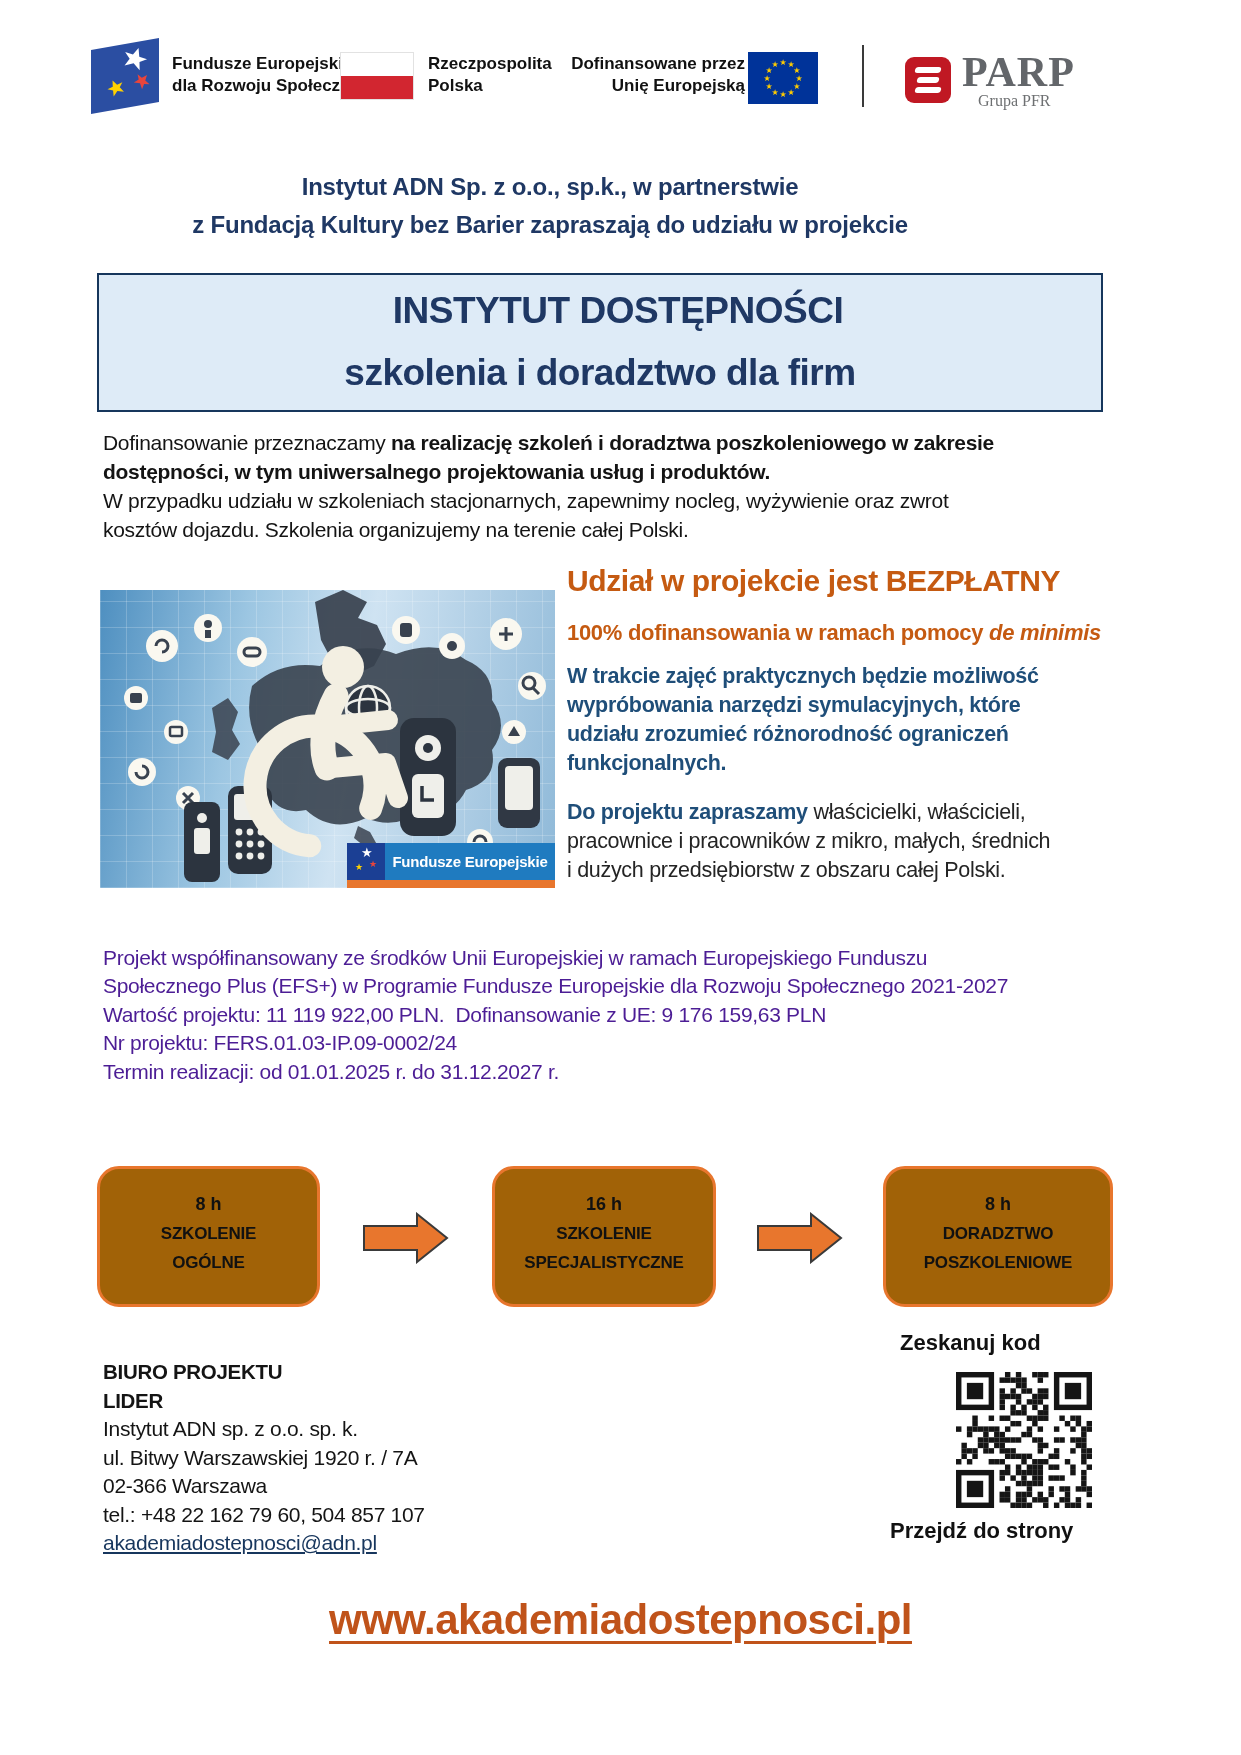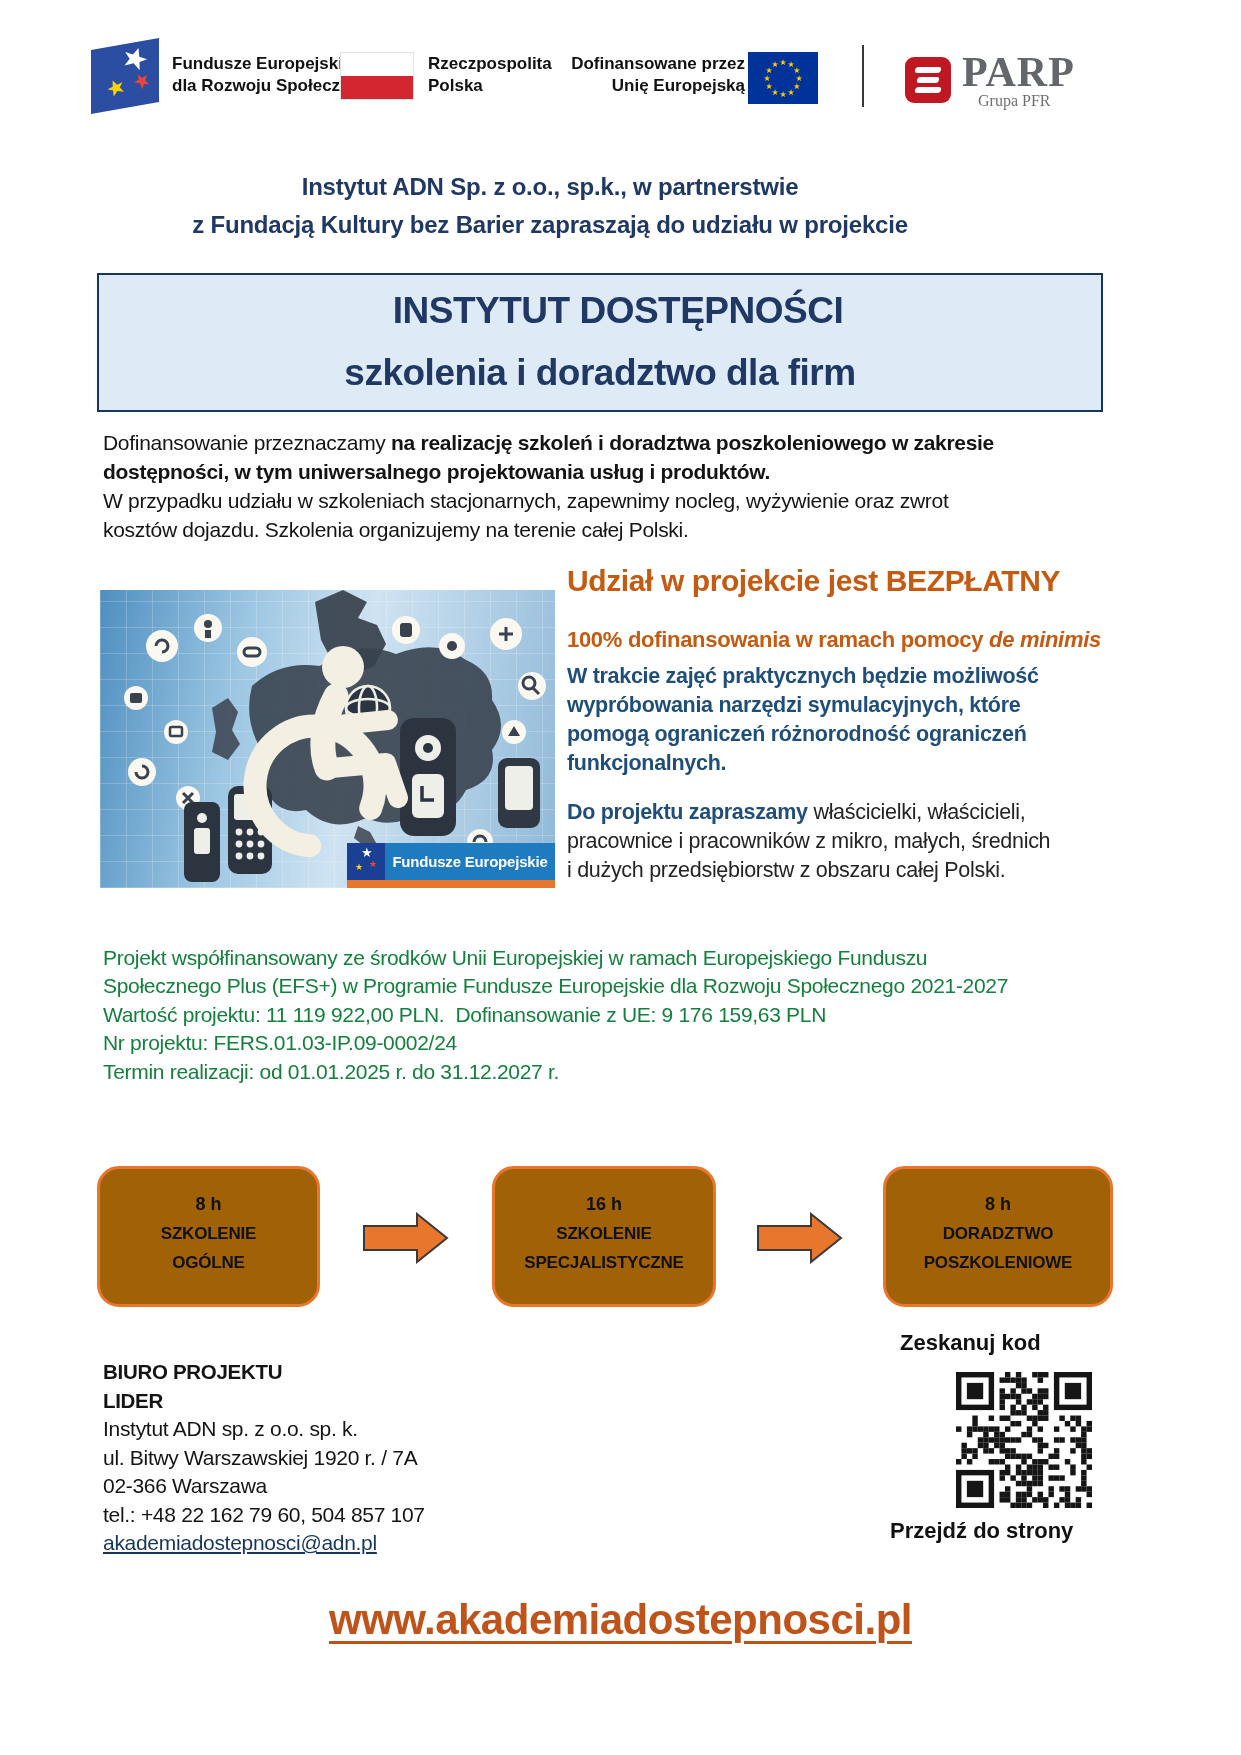--- a/index.html
+++ b/index.html
@@ -41,28 +41,28 @@
   .badge .stars{width:38px;height:37px;background:#1B3F94;display:flex;align-items:center;justify-content:center;position:relative;}
   .badge .stars .s1{color:#fff;font-size:13px;position:absolute;left:14px;top:2px;}
   .badge .stars .s2{color:#E8453C;font-size:9px;position:absolute;left:22px;top:16px;}
   .badge .stars .s3{color:#FFD100;font-size:9px;position:absolute;left:8px;top:19px;}
   .badge .lbl{flex:1;background:#1F7BC0;color:#fff;font-size:15px;font-weight:bold;
               display:flex;align-items:center;justify-content:center;letter-spacing:-0.2px;}
   .badge-strip{position:absolute;right:0;bottom:0;width:208px;height:8px;background:#E8762D;}
 
   
   .hl-heading{left:567px;top:564px;font-size:30px;font-weight:bold;color:#C55A11;letter-spacing:-0.4px;}
-  .hl-sub{left:567px;top:620px;font-size:22px;font-weight:bold;color:#C55A11;letter-spacing:-0.3px;margin-top:7px;}
+  .hl-sub{left:567px;top:620px;font-size:22px;font-weight:bold;color:#C55A11;letter-spacing:-0.3px;}
   .hl-sub i{font-style:italic;}
   .hl-p1{left:567px;top:662px;font-size:21.5px;font-weight:bold;color:#1F4E79;line-height:29px;letter-spacing:-0.3px;}
   .hl-p2{left:567px;top:798px;font-size:21.5px;color:#242424;line-height:29px;letter-spacing:-0.3px;}
   .hl-p2 b{color:#1F4E79;font-weight:bold;}
 
   
-  .pinfo{left:103px;top:944px;font-size:21px;line-height:28.4px;letter-spacing:-0.3px;color:#15803d;}
+  .pinfo{left:103px;top:944px;font-size:21px;line-height:28.4px;letter-spacing:-0.3px;color:#4c1d95;}
 
   
   .step{top:1166px;height:141px;background:#a16207;border:3px solid #E8762D;border-radius:22px;
         box-sizing:border-box;display:flex;flex-direction:column;align-items:center;padding-top:20px;}
   .step .h{font-size:18px;font-weight:bold;line-height:30px;color:#111;}
   .step .l{font-size:17px;font-weight:bold;line-height:29px;color:#111;letter-spacing:-0.2px;}
 
   
   .contact{top:1358px;font-size:21px;line-height:28.5px;letter-spacing:-0.3px;color:#141414;}
   .contact .head{font-weight:bold;font-size:20.5px;}
@@ -251,21 +251,21 @@
     <div class="badge-strip"></div>
   </div>
 
   <div class="abs hl-heading nowrap">Udział w projekcie jest BEZPŁATNY</div>
   <div class="abs hl-sub nowrap">
     <span>100% dofinansowania w ramach pomocy </span><i>de minimis</i>
   </div>
   <div class="abs hl-p1">
     <div class="nowrap">W trakcie zajęć praktycznych będzie możliwość</div>
     <div class="nowrap">wypróbowania narzędzi symulacyjnych, które</div>
-    <div class="nowrap">pomogą ograniczeń różnorodność ograniczeń</div>
+    <div class="nowrap">udziału zrozumieć różnorodność ograniczeń</div>
     <div class="nowrap">funkcjonalnych.</div>
   </div>
   <div class="abs hl-p2">
     <div class="nowrap">
       <b>Do projektu zapraszamy</b><span> właścicielki, właścicieli,</span>
     </div>
     <div class="nowrap">pracownice i pracowników z mikro, małych, średnich</div>
     <div class="nowrap">i dużych przedsiębiorstw z obszaru całej Polski.</div>
   </div>
 

